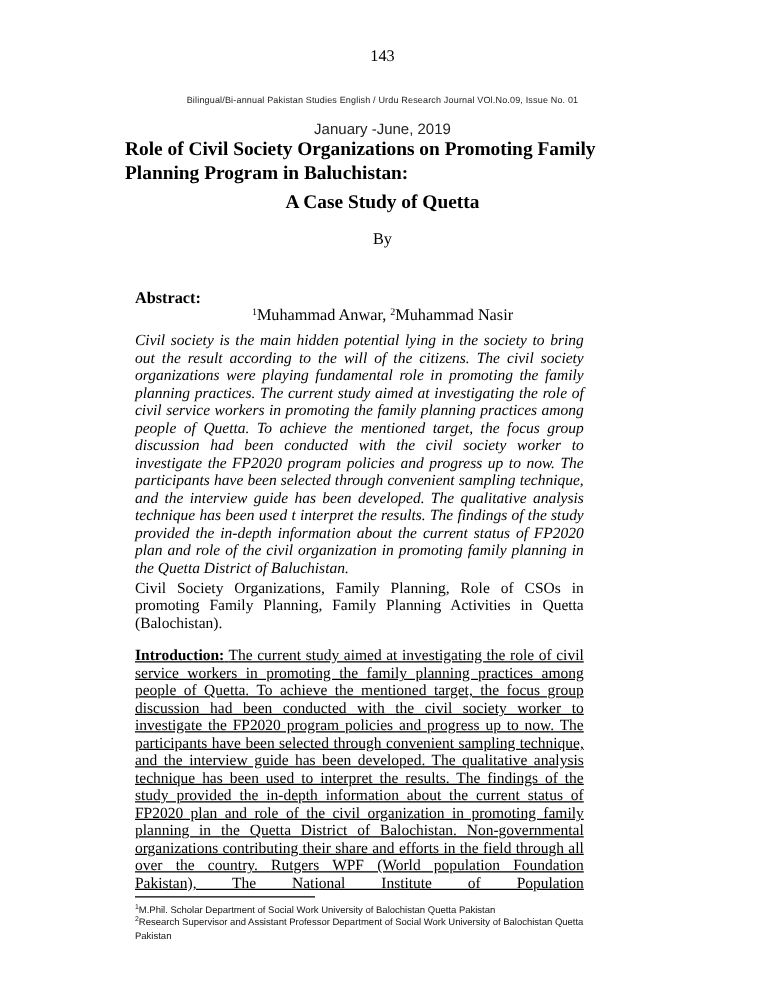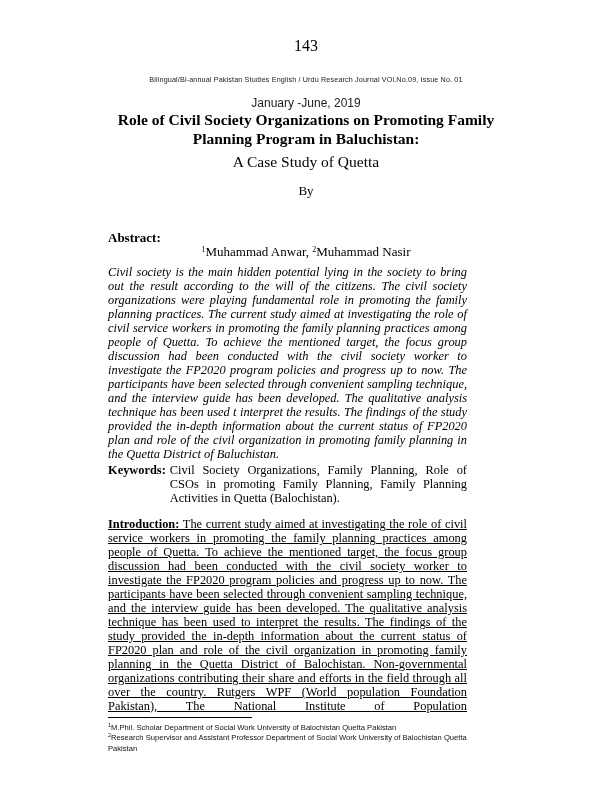--- a/index.html
+++ b/index.html
@@ -1,25 +1,25 @@
 <!DOCTYPE html>
 <html><head>
   <meta charset="utf-8">
   <style>
     html, body { margin: 0; padding: 0; background: #ffffff; }
     body { width: 612px; height: 792px; position: relative; overflow: hidden; color: #000; }
     .abs { position: absolute; }
     .serif { font-family: "Liberation Serif", "DejaVu Serif", serif; }
     .sans { font-family: "Liberation Sans", "DejaVu Sans", sans-serif; }
     .center { left: 0; width: 612px; text-align: center; }
-    #page-number { top: 37px; font-size: 16px; }
+    #page-number { top: 37px; font-size: 13px; }
     #journal-line { top: 75px; font-size: 7.2px; color: #222; letter-spacing: 0.02em; }
     #date-line { top: 96px; font-size: 12px; color: #222; }
     #title { top: 110px; font-size: 15.5px; font-weight: bold; line-height: 19px; }
-    #subtitle { top: 153px; font-size: 15.5px; font-weight: normal; }
+    #subtitle { top: 153px; font-size: 15.5px; font-weight: bold; }
     #by-line { top: 183px; font-size: 13px; }
     #authors { top: 200px; font-size: 13px; margin-top: 44px; }
     #authors sup { font-size: 8px; vertical-align: 4px; line-height: 0; }
     #abstract-heading { left: 108px; top: 230px; font-size: 13px; font-weight: bold; }
     #abstract-body {
       left: 108px; top: 265px; width: 359px;
       font-size: 12.4px; font-style: italic; line-height: 14px;
       text-align: justify; text-align-last: left;
     }
     #keywords { left: 108px; top: 463px; width: 359px; font-size: 12.4px; line-height: 14px; display: flex; }
@@ -36,33 +36,32 @@
     #footnotes sup { font-size: 5.5px; vertical-align: 3px; line-height: 0; }
     .fn { display: block; }
   </style>
 </head>
 <body>
 
 <div id="page-number" class="abs center serif">143</div>
 <div id="journal-line" class="abs center sans">Bilingual/Bi-annual Pakistan Studies English / Urdu Research Journal VOl.No.09, Issue No. 01</div>
 <div id="date-line" class="abs center sans">January -June, 2019</div>
 
-<div id="title" class="abs serif" style="left:100px;width:412px;text-align:center;">Role of Civil Society Organizations on Promoting Family Planning Program in Baluchistan:</div>
+<div id="title" class="abs serif" style="left:100px;width:412px;">Role of Civil Society Organizations on Promoting Family Planning Program in Baluchistan:</div>
 <div id="subtitle" class="abs center serif">A Case Study of Quetta</div>
 <div id="by-line" class="abs center serif">By</div>
 <div id="authors" class="abs center serif">
   <sup>1</sup><span>Muhammad Anwar,</span>
   <sup>2</sup><span>Muhammad Nasir</span>
 </div>
 
 <div id="abstract-heading" class="abs serif">Abstract:</div>
 <div id="abstract-body" class="abs serif">Civil society is the main hidden potential lying in the society to bring out the result according to the will of the citizens. The civil society organizations were playing fundamental role in promoting the family planning practices. The current study aimed at investigating the role of civil service workers in promoting the family planning practices among people of Quetta. To achieve the mentioned target, the focus group discussion had been conducted with the civil society worker to investigate the FP2020 program policies and progress up to now. The participants have been selected through convenient sampling technique, and the interview guide has been developed. The qualitative analysis technique has been used t interpret the results. The findings of the study provided the in-depth information about the current status of FP2020 plan and role of the civil organization in promoting family planning in the Quetta District of Baluchistan.</div>
 
 <div id="keywords" class="abs serif">
-  <span id="keywords-label">Keywords:</span>
   <span id="keywords-text">Civil Society Organizations, Family Planning, Role of CSOs in promoting Family Planning, Family Planning Activities in Quetta (Balochistan).</span>
 </div>
 
 <div id="introduction" class="abs serif">
   <span id="intro-label">Introduction:</span>
   <span>The current study aimed at investigating the role of civil service workers in promoting the family planning practices among people of Quetta. To achieve the mentioned target, the focus group discussion had been conducted with the civil society worker to investigate the FP2020 program policies and progress up to now. The participants have been selected through convenient sampling technique, and the interview guide has been developed. The qualitative analysis technique has been used to interpret the results. The findings of the study provided the in-depth information about the current status of FP2020 plan and role of the civil organization in promoting family planning in the Quetta District of Balochistan. Non-governmental organizations contributing their share and efforts in the field through all over the country. Rutgers WPF (World population Foundation Pakistan), The National Institute of Population</span>
 </div>
 
 <div id="footnote-rule" class="abs"></div>
 <div id="footnotes" class="abs sans">

